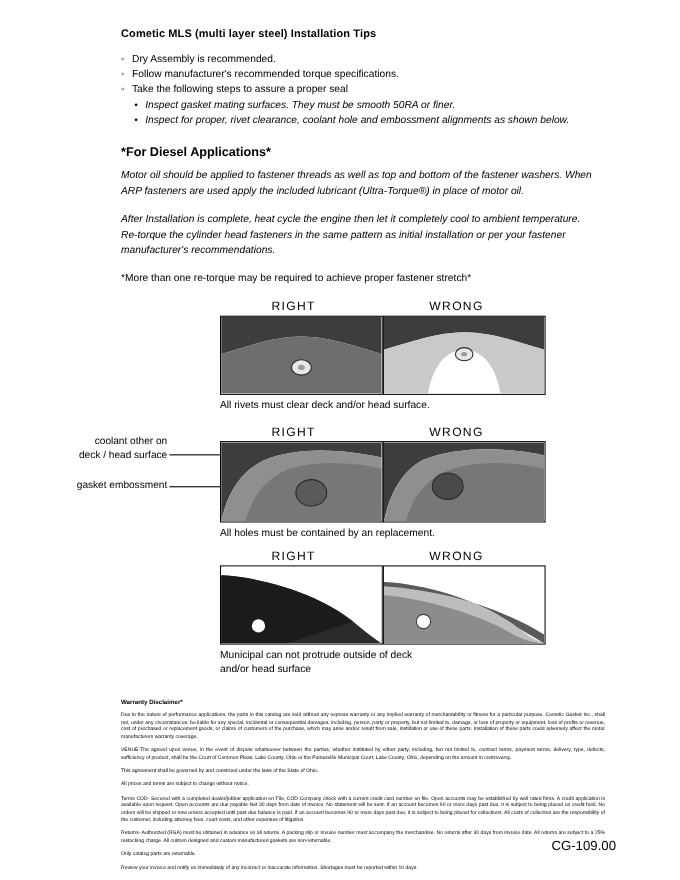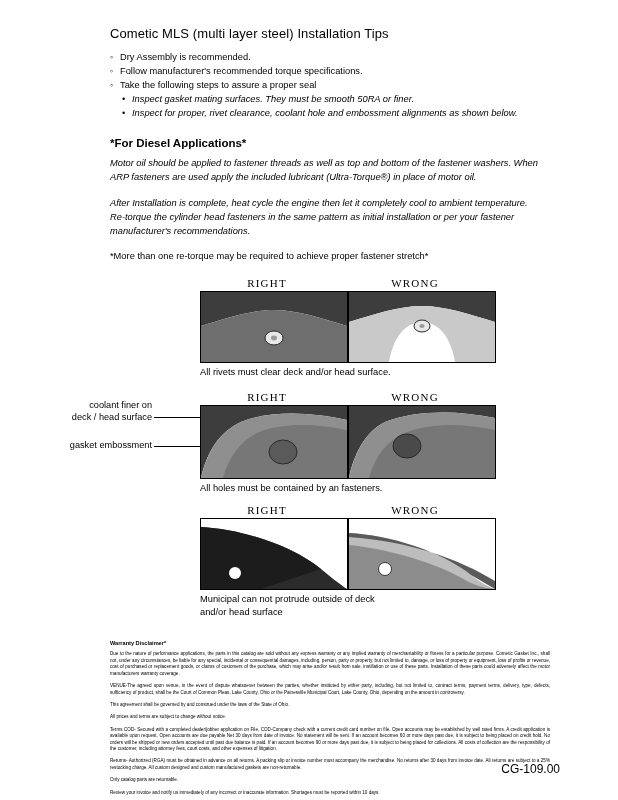--- a/index.html
+++ b/index.html
@@ -15,22 +15,22 @@
     overflow: hidden;
   }
   .page {
     position: relative;
     width: 618px;
     height: 800px;
     box-sizing: border-box;
     padding: 26px 40px 0 40px;
   }
   h1.title {
-    font-size: 13px;
-    font-weight: normal;
+    font-size: 10px;
+    font-weight: bold;
     margin: 0 0 9px 70px;
     letter-spacing: 0.1px;
   }
   .bullets {
     margin: 0 0 0 70px;
     padding: 0;
     list-style: none;
   }
   .bullets li {
     font-size: 9.3px;
@@ -90,21 +90,20 @@
     margin-top: 14px;
     margin-left: 160px;
     width: 310px;
   }
   .fig-row {
     display: flex;
     gap: 14px;
   }
   .fig-col {
     width: 134px;
-    font-family: Liberation Serif, serif;
   }
   .fig-label {
     font-size: 11px;
     text-align: center;
     letter-spacing: 1.2px;
     margin-bottom: 2px;
   }
   .fig-box {
     width: 148px;
     height: 72px;
@@ -212,21 +211,21 @@
             <ellipse cx="73" cy="34" rx="8" ry="6" fill="#e8e8e8" stroke="#2a2a2a" stroke-width="1"></ellipse>
             <ellipse cx="73" cy="34" rx="2.6" ry="2" fill="#9a9a9a"></ellipse>
           </svg>
         </div>
       </div>
     </div>
     <div class="fig-caption">All rivets must clear deck and/or head surface.</div>
 
     <div class="fig-row" style="position:relative;">
       <div class="annot" style="left:-168px; top:8px; width:120px;">
-        <span>coolant finer on</span><br>
+        <span>coolant other on</span><br>
         <span>deck / head surface</span>
       </div>
       <div class="leader" style="left:-46px; top:26px; width:70px;"></div>
       <div class="annot" style="left:-168px; top:48px; width:120px;">
         <span>gasket embossment</span>
       </div>
       <div class="leader" style="left:-46px; top:55px; width:64px;"></div>
 
       <div class="fig-col">
         <div class="fig-label">RIGHT</div>
@@ -246,21 +245,21 @@
           <svg width="146" height="72" viewBox="0 0 146 72">
             <rect x="0" y="0" width="146" height="72" fill="#ffffff"></rect>
             <path d="M0,0 L146,0 L146,12 C108,4 66,4 36,16 C16,26 5,48 0,72 Z" fill="#3d3d3d"></path>
             <path d="M0,72 C5,48 16,26 36,16 C66,4 108,4 146,12 L146,72 Z" fill="#8f8f8f"></path>
             <path d="M20,72 C26,50 38,34 58,26 C86,16 118,18 146,24 L146,72 Z" fill="#777777"></path>
             <ellipse cx="58" cy="40" rx="14" ry="12" fill="#4a4a4a" stroke="#2a2a2a" stroke-width="1"></ellipse>
           </svg>
         </div>
       </div>
     </div>
-    <div class="fig-caption two">All holes must be contained by an fasteners.</div>
+    <div class="fig-caption two">All holes must be contained by an replacement.</div>
 
     <div class="fig-row">
       <div class="fig-col">
         <div class="fig-label">RIGHT</div>
         <div class="fig-box">
           <svg width="146" height="70" viewBox="0 0 146 70">
             <rect x="0" y="0" width="146" height="70" fill="#ffffff"></rect>
             <path d="M0,0 L146,0 L146,6 C100,10 60,22 30,44 C16,54 6,62 0,70 Z" fill="#ffffff"></path>
             <path d="M0,8 C40,10 90,26 120,50 C132,60 140,66 146,70 L0,70 Z" fill="#2b2b2b"></path>
             <path d="M0,8 C40,10 90,26 120,50 L60,70 L0,70 Z" fill="#1c1c1c"></path>

